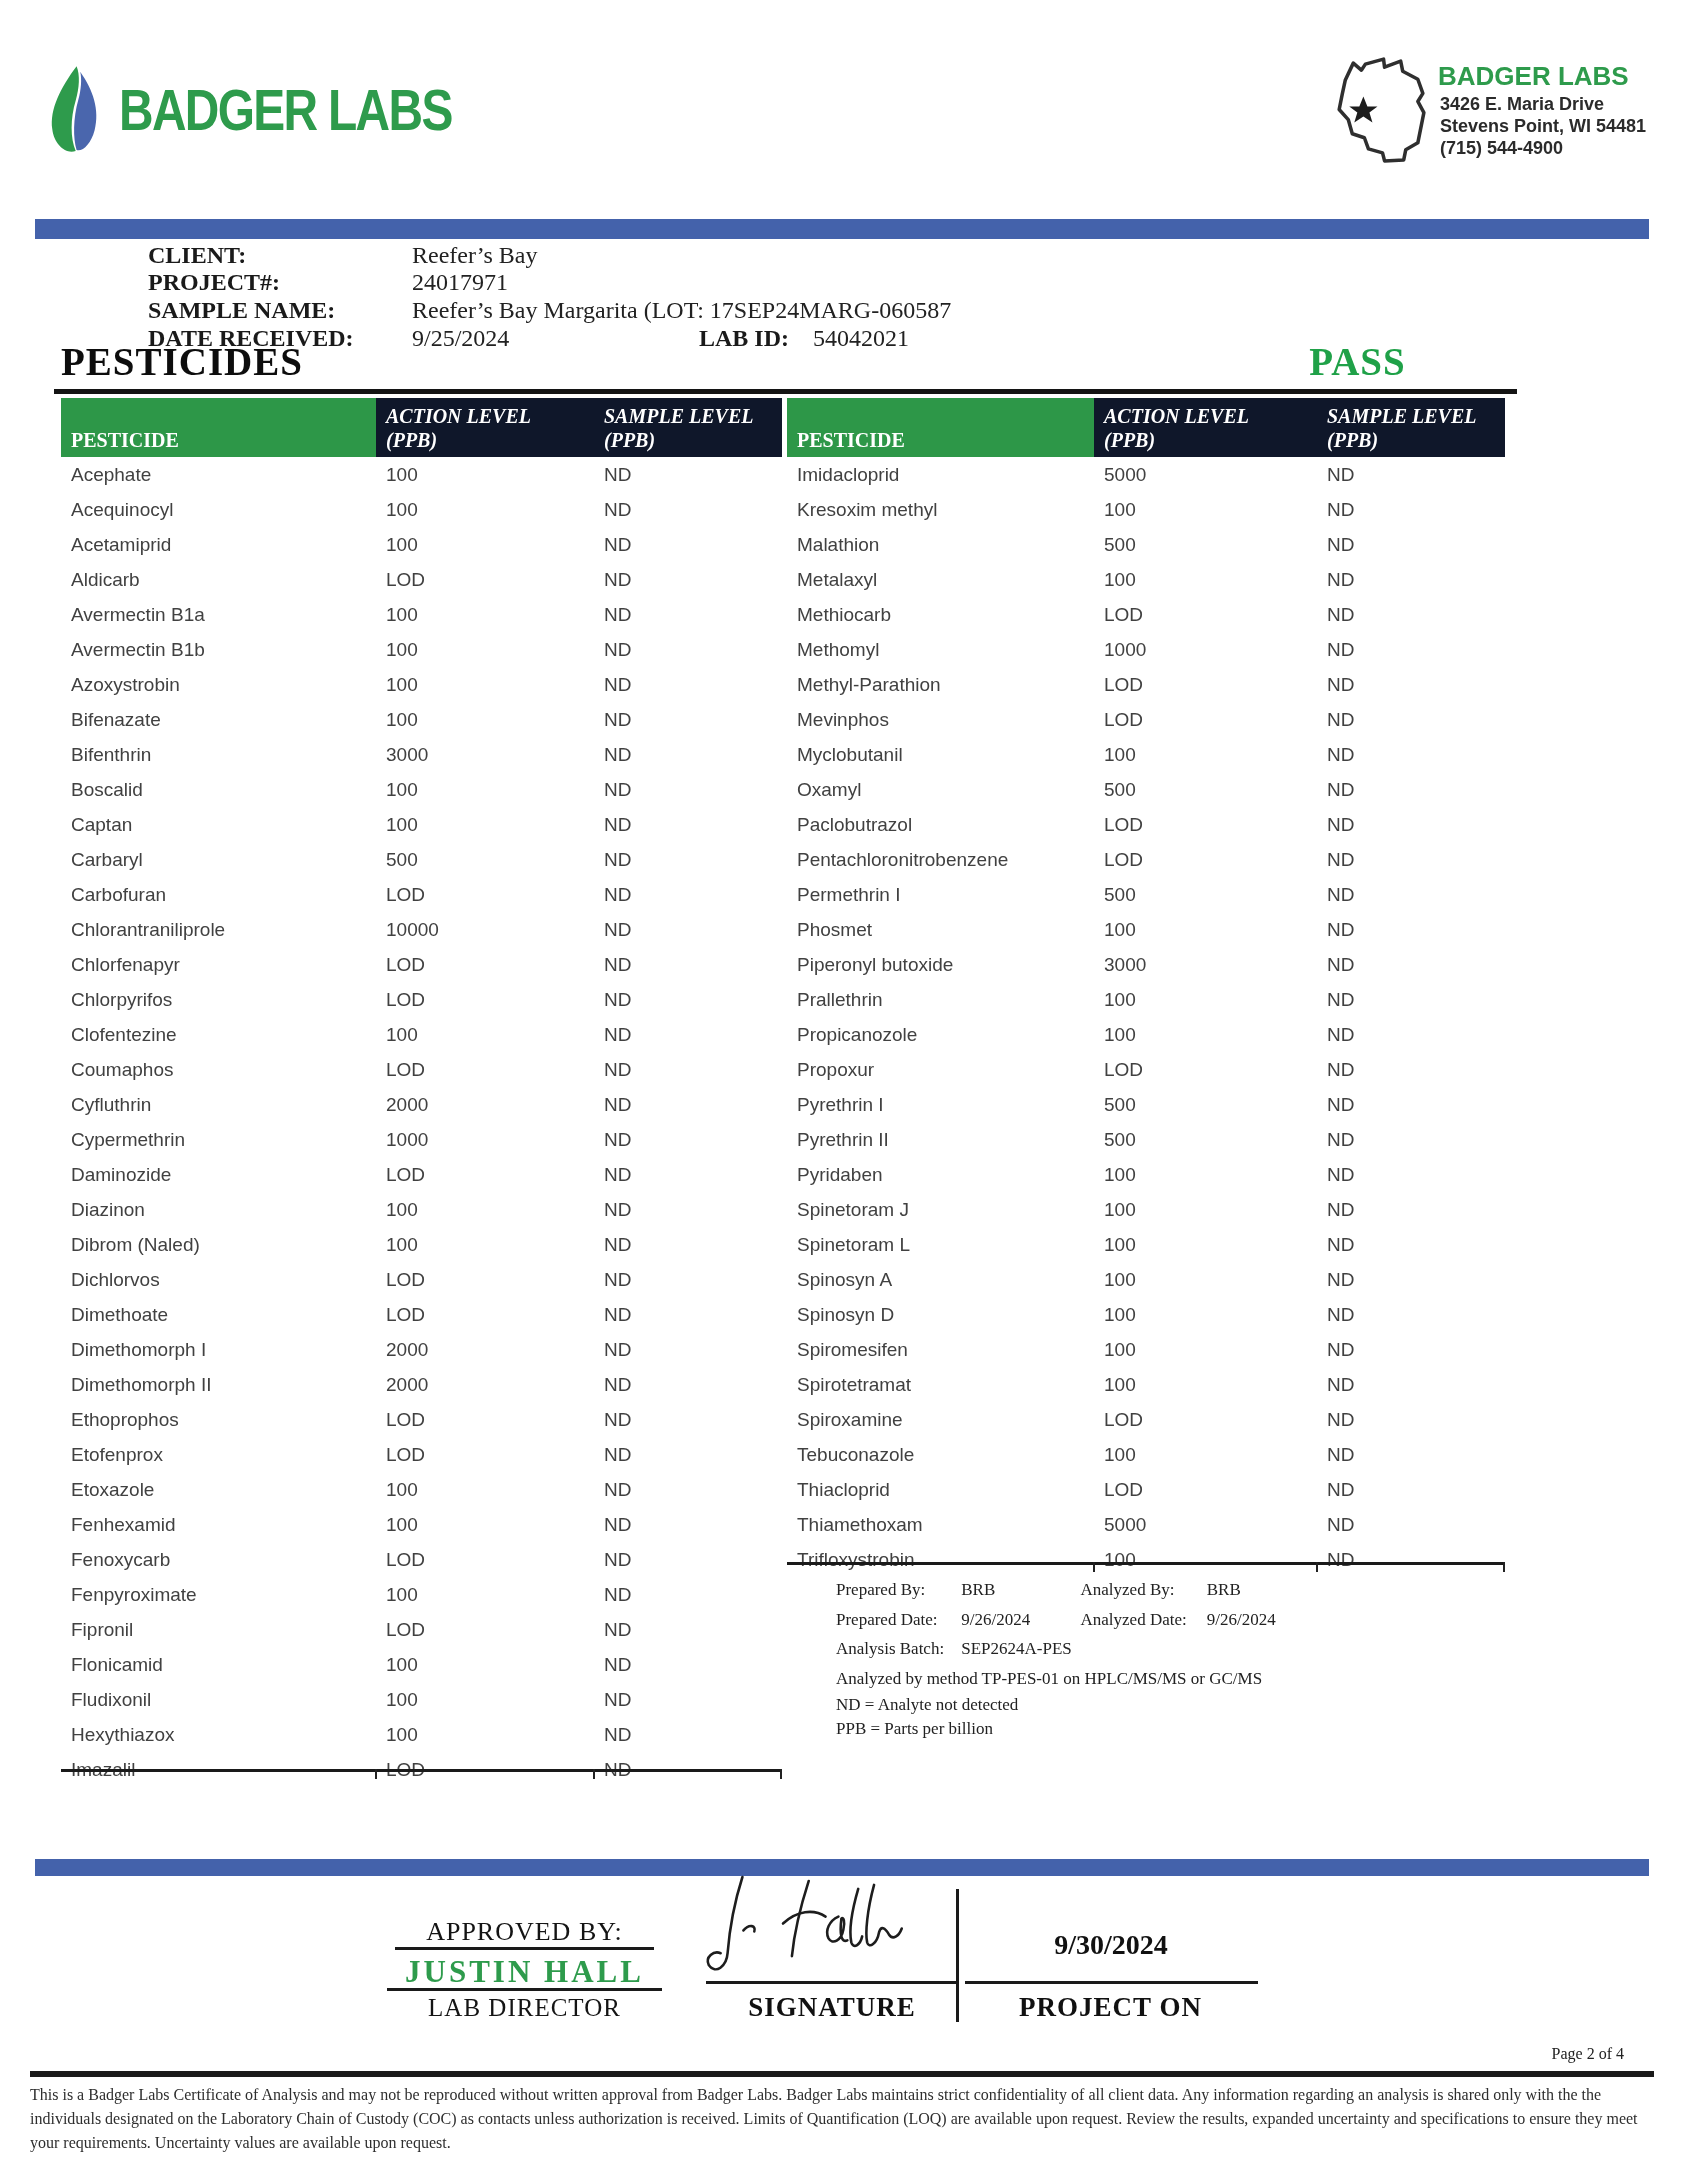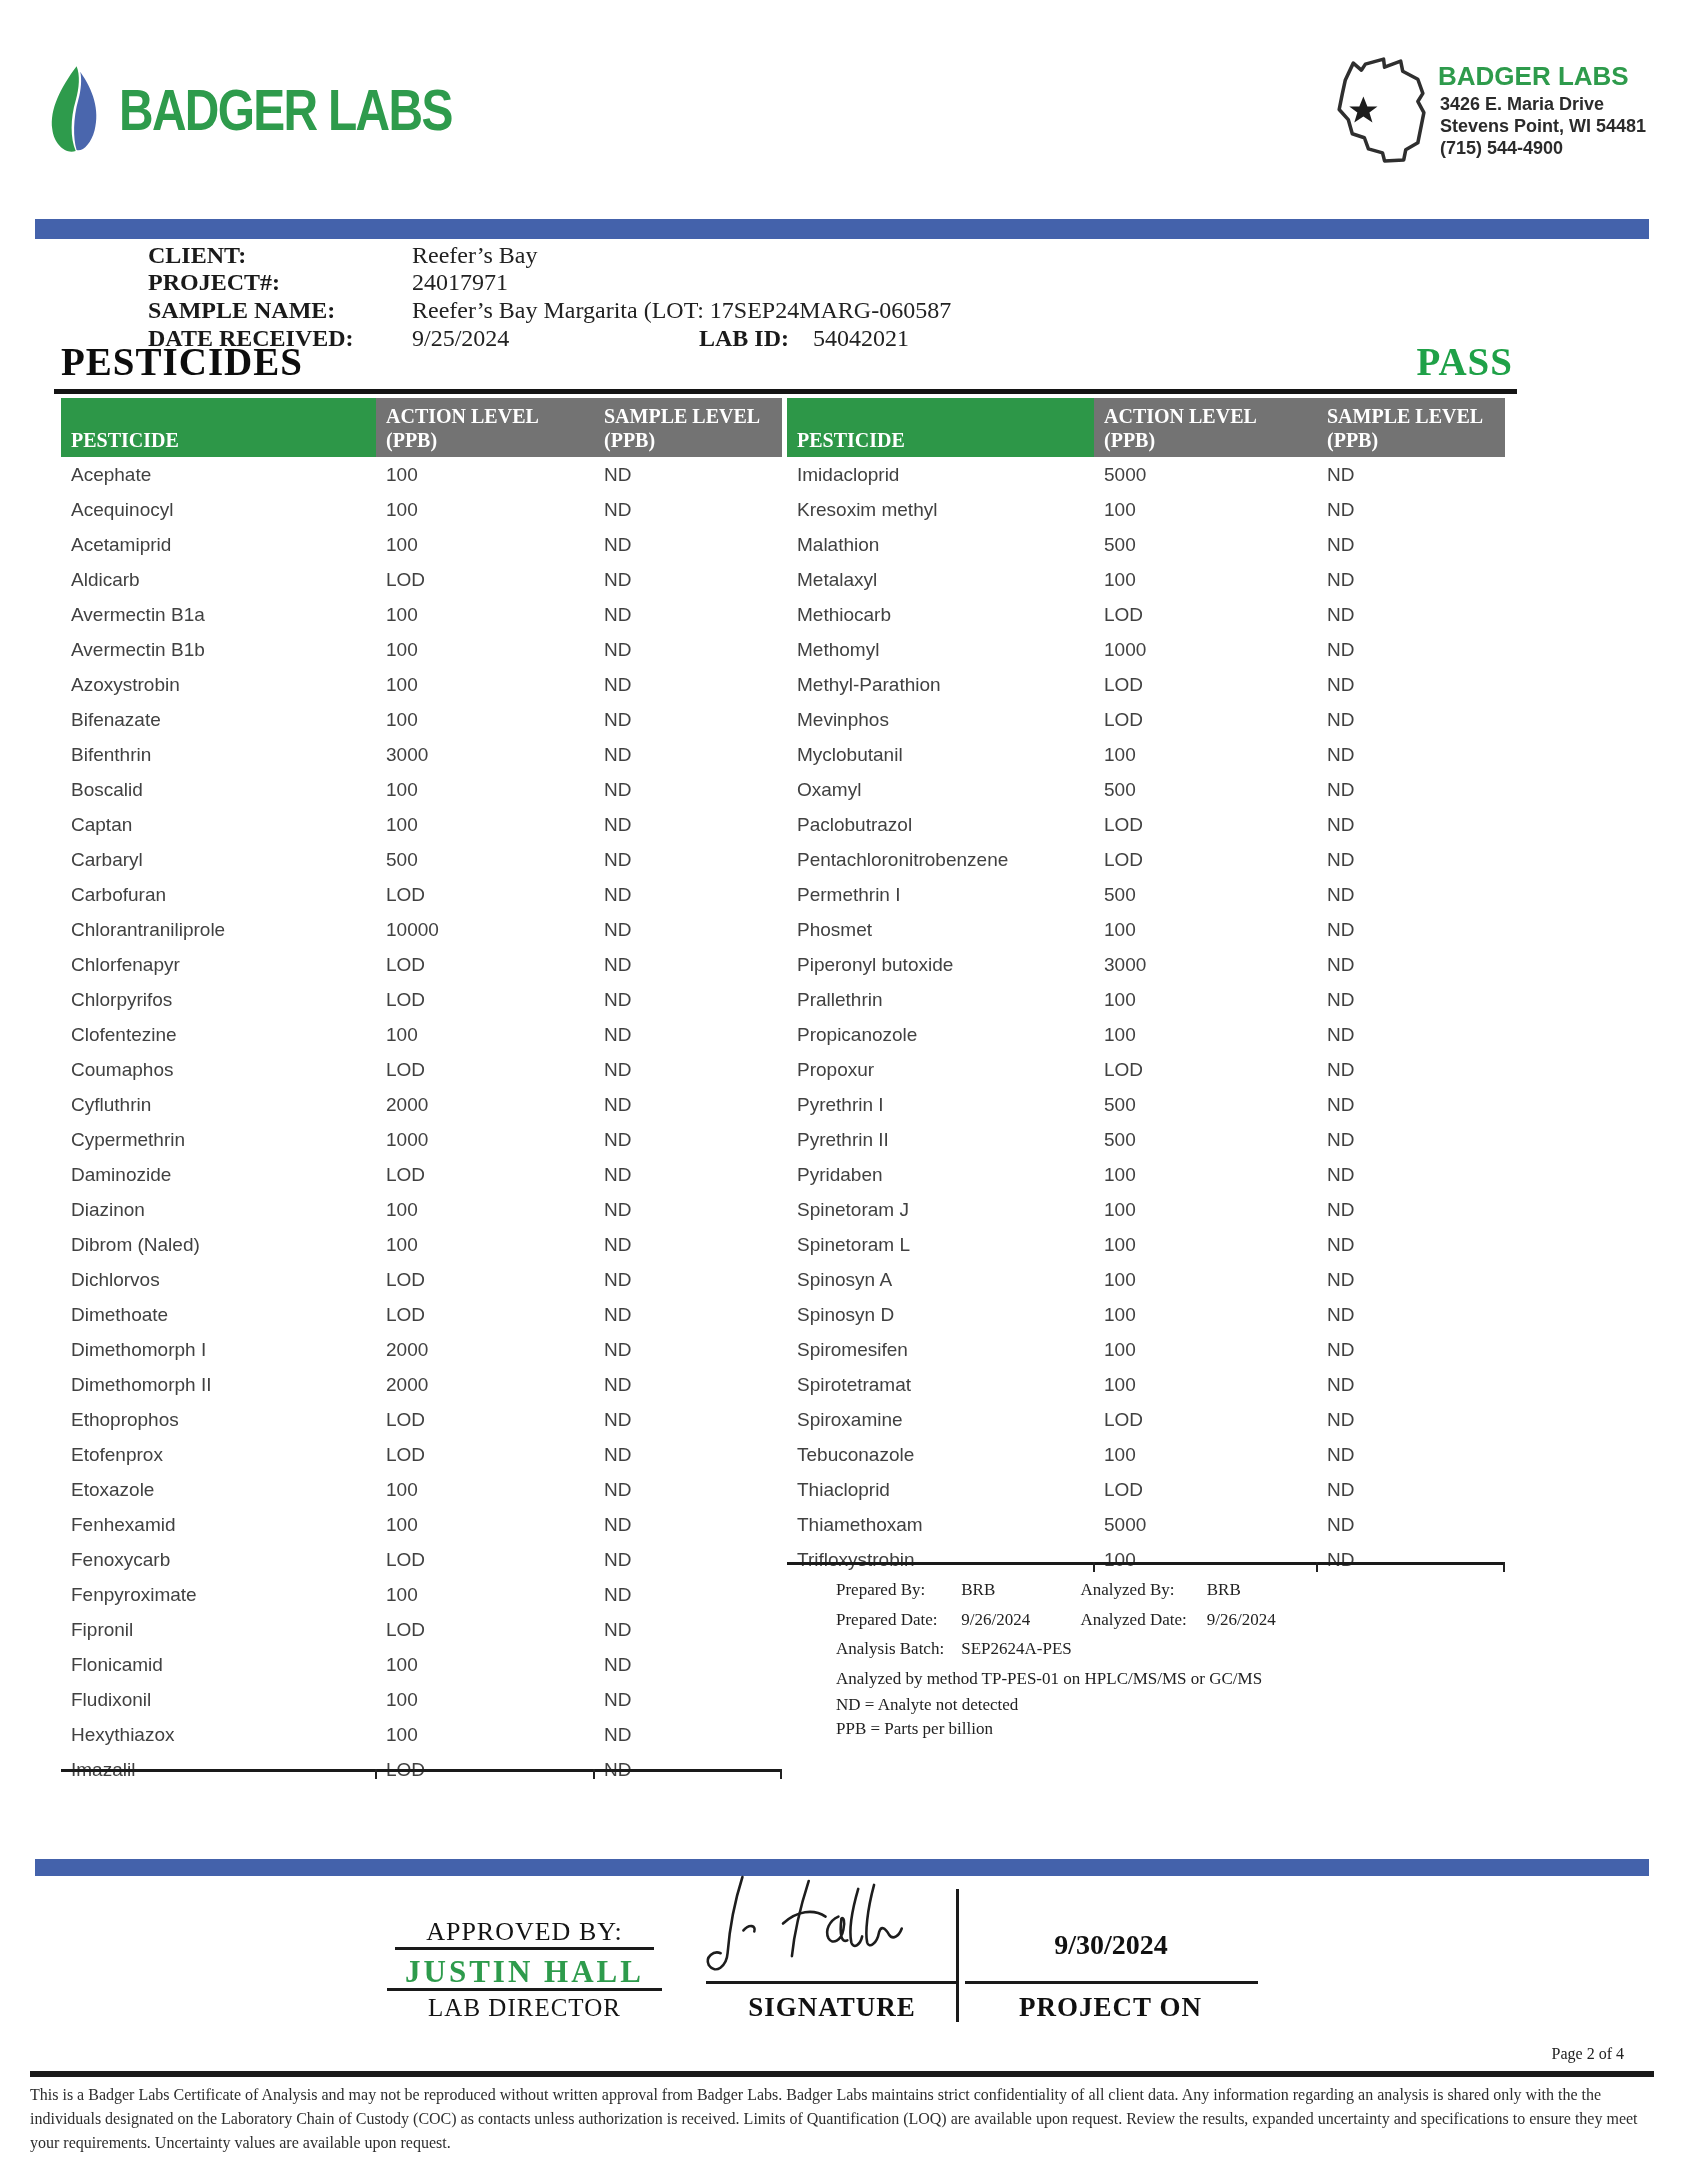--- a/index.html
+++ b/index.html
@@ -25,21 +25,21 @@
   
   .section-title{font-weight:bold;font-size:39px;letter-spacing:1px;color:#0d0d0d;}
   .pass{font-weight:bold;font-size:39px;color:#1FA148;letter-spacing:1px;}
   .rule{background:#141414;}
 
   
   .thead{display:flex;height:59px;}
   .hc{box-sizing:border-box;height:59px;display:flex;flex-direction:column;justify-content:flex-end;
       padding:4px 0 5px 10px;color:#fff;font-family:"Liberation Serif",serif;font-weight:bold;font-size:20px;line-height:24px;}
   .hc.green{background:#2D9748;}
-  .hc.blue{background:#737373;}
+  .hc.blue{background:#0f172a;font-style:italic;}
   .trow{display:flex;height:35px;align-items:center;
         font-family:"Liberation Sans",sans-serif;font-size:19px;color:#414141;}
   .trow div{box-sizing:border-box;padding-left:10px;white-space:nowrap;}
   .lt .c1{width:315px;} .lt .c2{width:218px;} .lt .c3{width:188px;}
   .rt .c1{width:307px;} .rt .c2{width:223px;} .rt .c3{width:188px;}
   .tick{background:#222;width:2px;height:10px;}
 
   
   .note{font-size:17px;color:#222;white-space:nowrap;}
 
@@ -95,21 +95,21 @@
   <div class="abs info-row" style="left:148px;top:325px;">
     <span class="info-label">DATE RECEIVED:</span>
     <span class="info-value">9/25/2024</span>
   </div>
   <div class="abs info-row" style="left:683px;top:325px;">
     <span style="font-weight:bold;margin-left:16px;">LAB ID:</span>
     <span class="info-value" style="margin-left:18px;">54042021</span>
   </div>
 
   <div class="abs section-title" style="left:61px;top:339px;">PESTICIDES</div>
-  <div class="abs pass" style="left:1366px;top:339px;width:147px;text-align:right;">PASS</div>
+  <div class="abs pass" style="left:1284px;top:339px;width:147px;text-align:center;">PASS</div>
   <div class="abs rule" style="left:54px;top:389px;width:1463px;height:5px;"></div>
 
   <div class="abs thead lt" style="left:61px;top:398px;">
     <div class="hc green c1">
       <span>PESTICIDE</span>
     </div>
     <div class="hc blue c2">
       <span>ACTION LEVEL</span>
       <span>(PPB)</span>
     </div>

